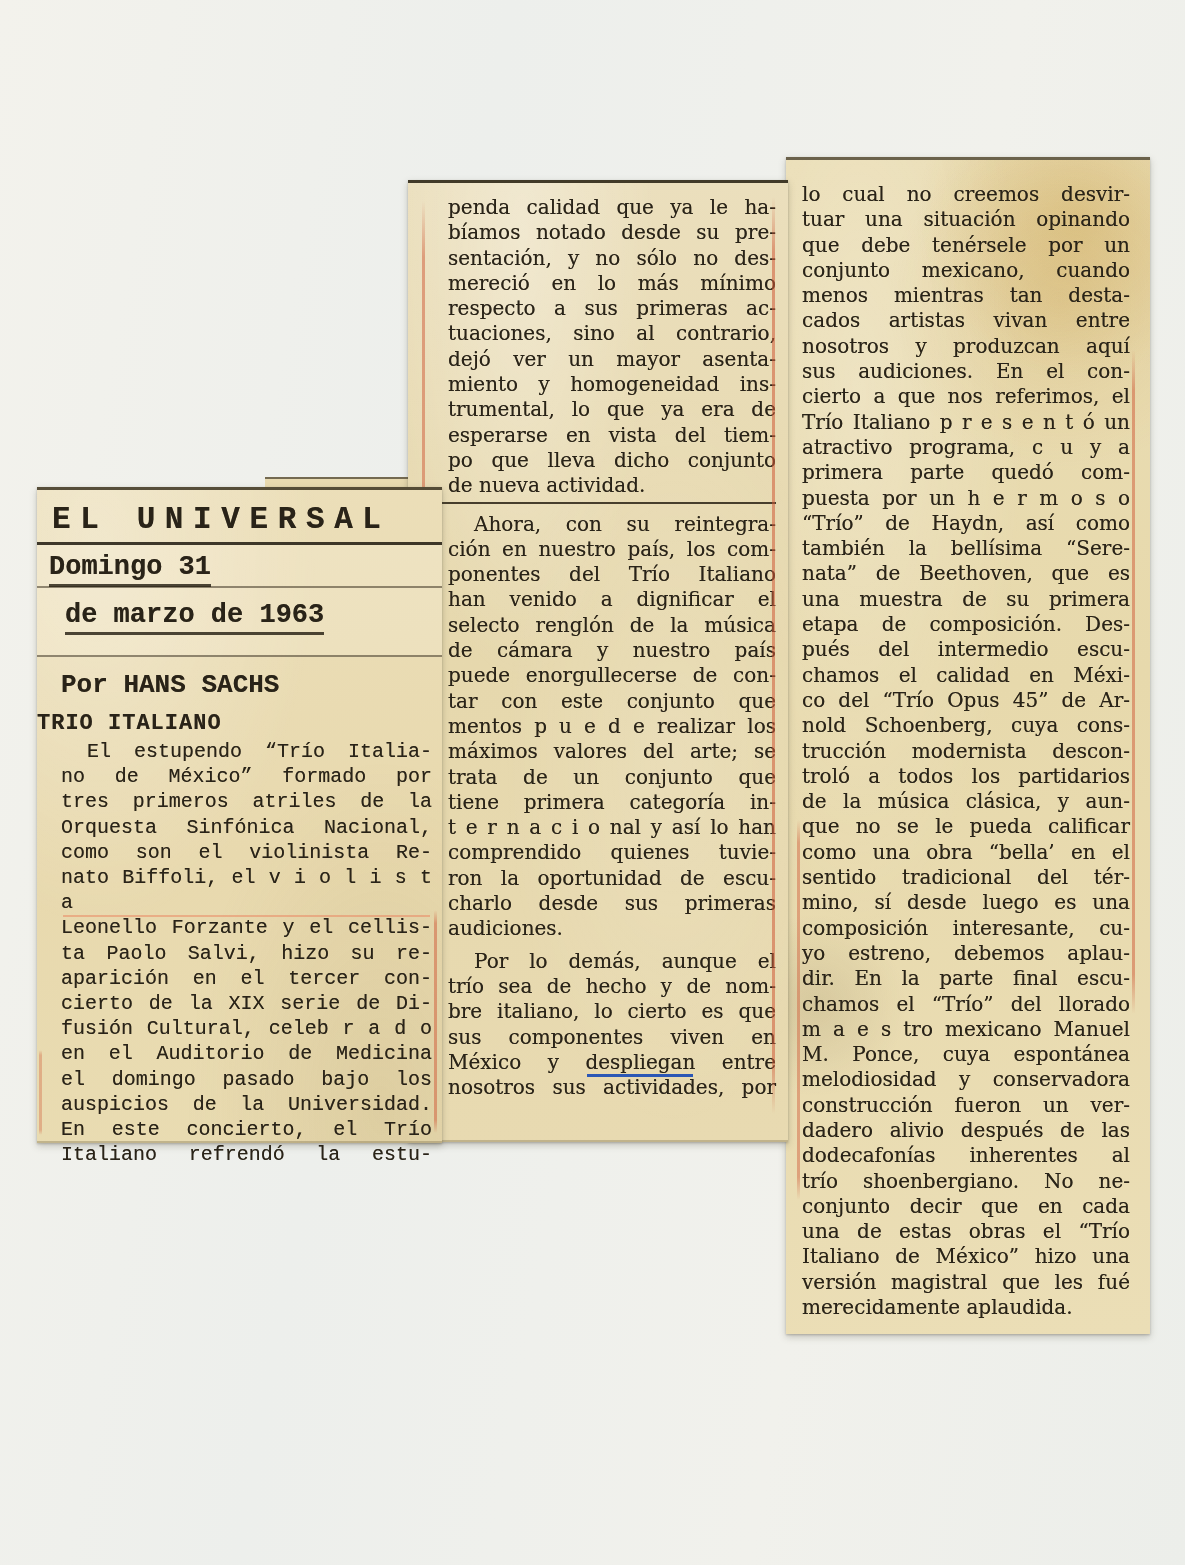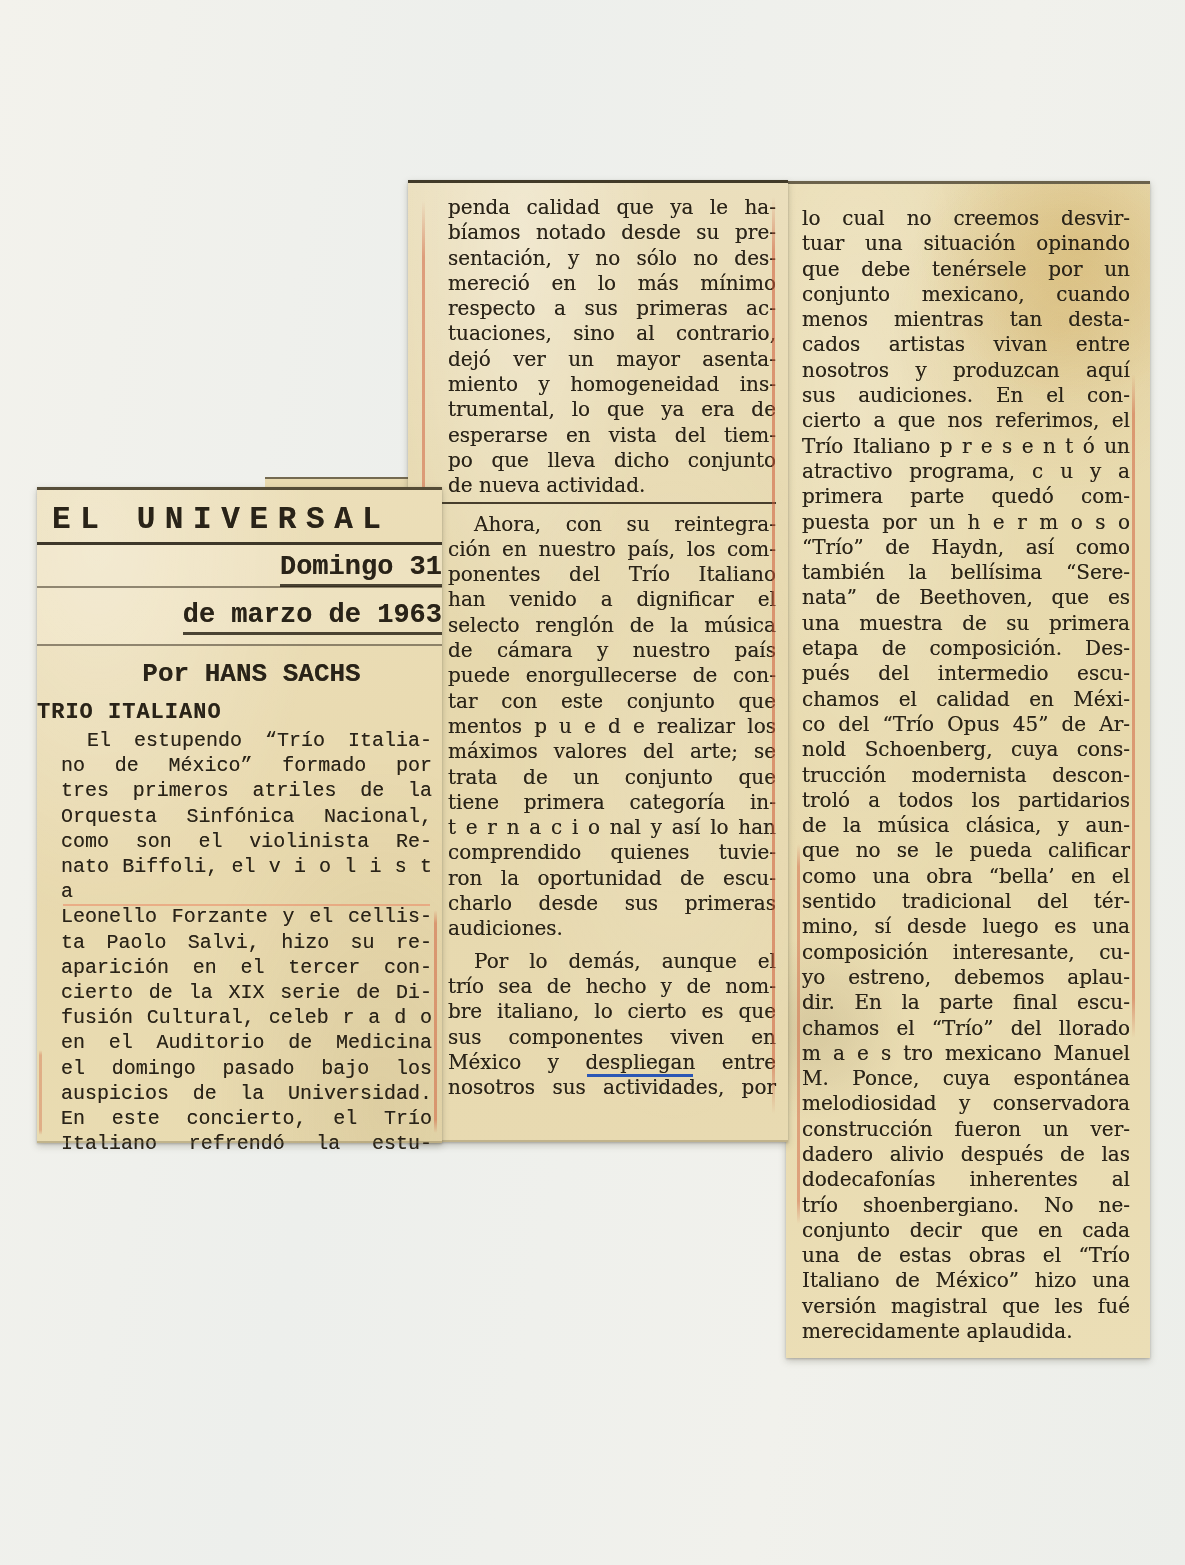--- a/index.html
+++ b/index.html
@@ -31,21 +31,21 @@
   .clip-mid{
     left:408px;top:180px;width:380px;height:962px;z-index:2;
     background:
       radial-gradient(ellipse at 30% 5%,rgba(255,255,255,.30),transparent 35%),
       radial-gradient(ellipse at 70% 60%,rgba(255,255,255,.12),transparent 45%),
       linear-gradient(178deg,#ebdfbd 0%,#e6d8ad 50%,#e8dab1 100%);
     border-top:3px solid rgba(35,29,17,.85);
     padding:12px 12px 0 40px;
   }
   .clip-right{
-    left:786px;top:181px;width:364px;height:1177px;z-index:1;
+    left:786px;top:157px;width:364px;height:1177px;z-index:1;
     background:
       radial-gradient(circle at 80% 5%,rgba(190,140,40,.28),transparent 14%),
       radial-gradient(circle at 75% 12%,rgba(190,140,50,.18),transparent 16%),
       radial-gradient(circle at 8% 72%,rgba(110,95,55,.15),transparent 10%),
       radial-gradient(ellipse at 20% 20%,rgba(255,255,255,.22),transparent 40%),
       linear-gradient(175deg,#eaddb4 0%,#e7d9ac 45%,#ebdeb6 100%);
     border-top:3px solid rgba(38,31,18,.65);
     padding:22px 20px 0 16px;
   }
   .clip-left::after,.clip-mid::after{
@@ -66,25 +66,25 @@
   .rr-mid-right{right:13px;top:14px;bottom:28px;opacity:.55;}
   .rr-right-left{left:11px;top:660px;height:380px;opacity:.45;}
   .rr-right-right{right:15px;top:190px;bottom:320px;opacity:.5;}
   .rr-left-right{right:5px;top:420px;bottom:10px;opacity:.5;}
   .rr-left-corner{left:2px;top:560px;bottom:8px;opacity:.35;}
   
   .masthead{
     padding:12px 0 5px 15px;font-size:31px;font-weight:bold;letter-spacing:.31em;
     border-bottom:3px solid rgba(30,25,14,.85);white-space:nowrap;
   }
-  .slip{border-bottom:2px solid rgba(45,36,20,.5);background:rgba(255,252,240,.18);text-align:right;}
+  .slip{border-bottom:2px solid rgba(45,36,20,.5);background:rgba(255,252,240,.18);}
   .date-day{padding:7px 0 4px 12px;font-size:27px;font-weight:bold;}
-  .date-rest{padding:12px 0 14px 28px;font-size:27px;font-weight:bold;}
+  .date-rest{padding:12px 0 25px 28px;font-size:27px;font-weight:bold;}
   .u-ink{border-bottom:3px solid rgba(32,26,14,.8);padding-bottom:2px;}
-  .byline{text-align:center;font-size:26px;font-weight:bold;padding-top:13px;margin-left:24px;}
+  .byline{font-size:26px;font-weight:bold;padding-top:13px;margin-left:24px;}
   .headline{text-align:left;font-size:22px;font-weight:bold;letter-spacing:1px;padding-top:11px;}
   
   .body-left{margin-top:3px;padding:0 10px 0 24px;}
   .line{
     font-size:20px;line-height:25.3px;
     text-align:justify;text-align-last:justify;
   }
   .clip-left .line{line-height:25.2px;}
   .line.no-just{text-align-last:left;}
   .para + .para{margin-top:7px;}

